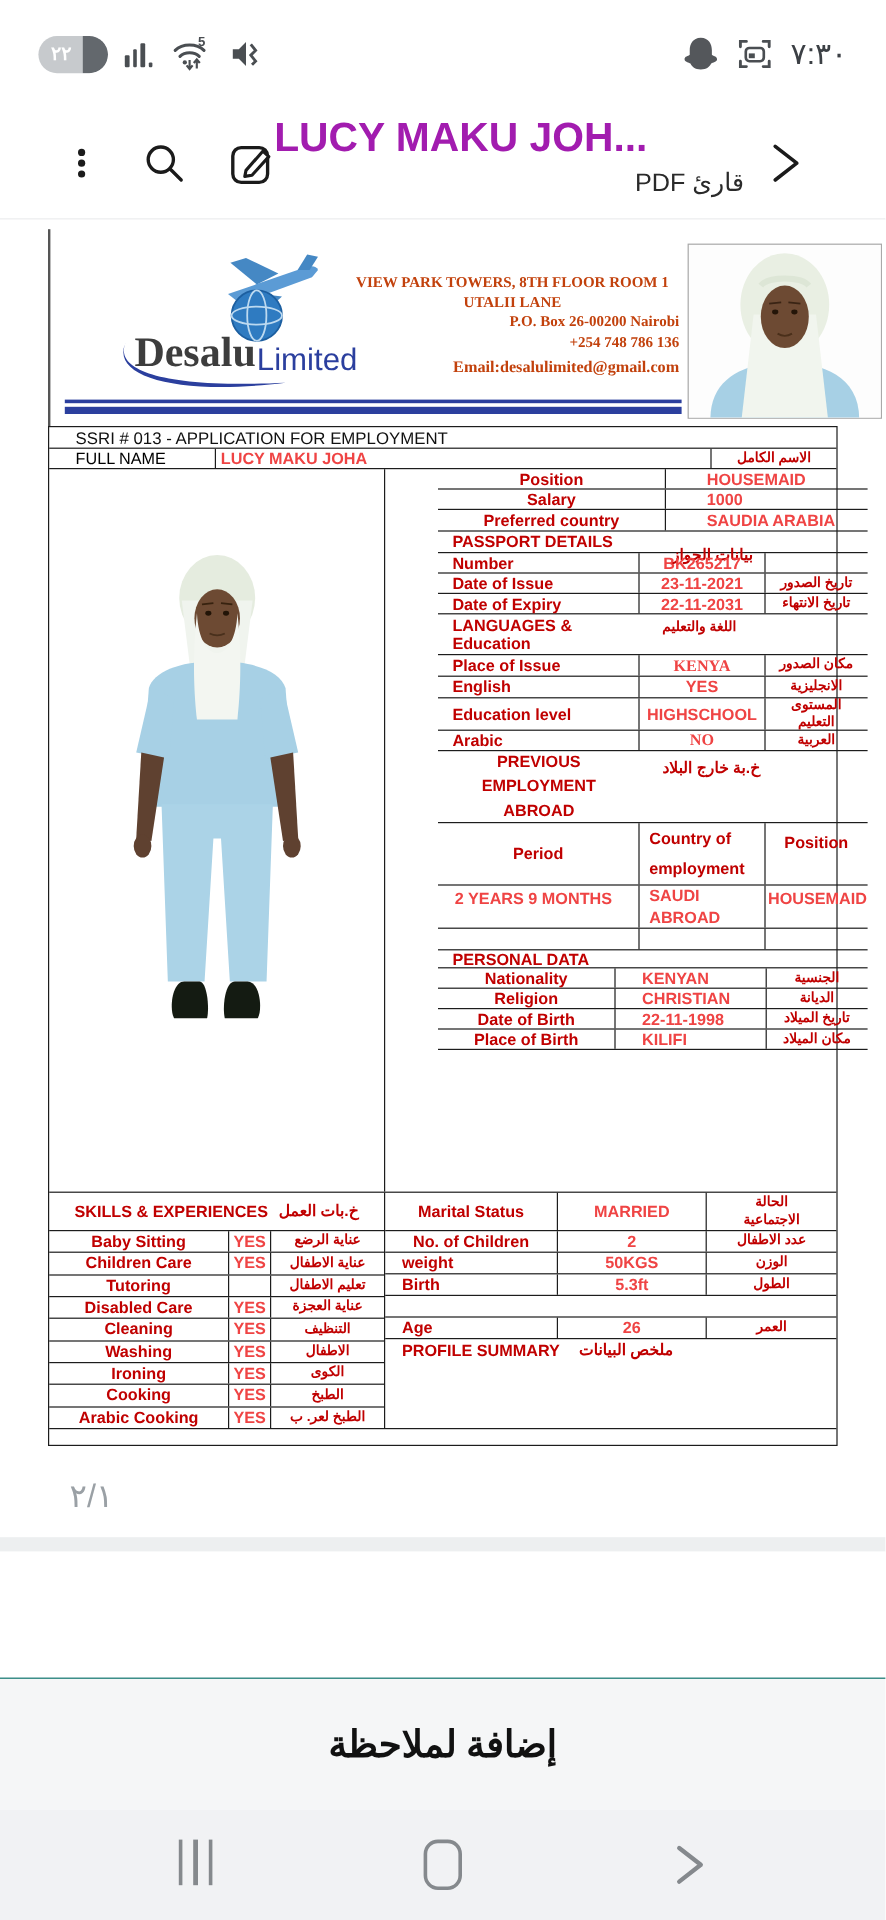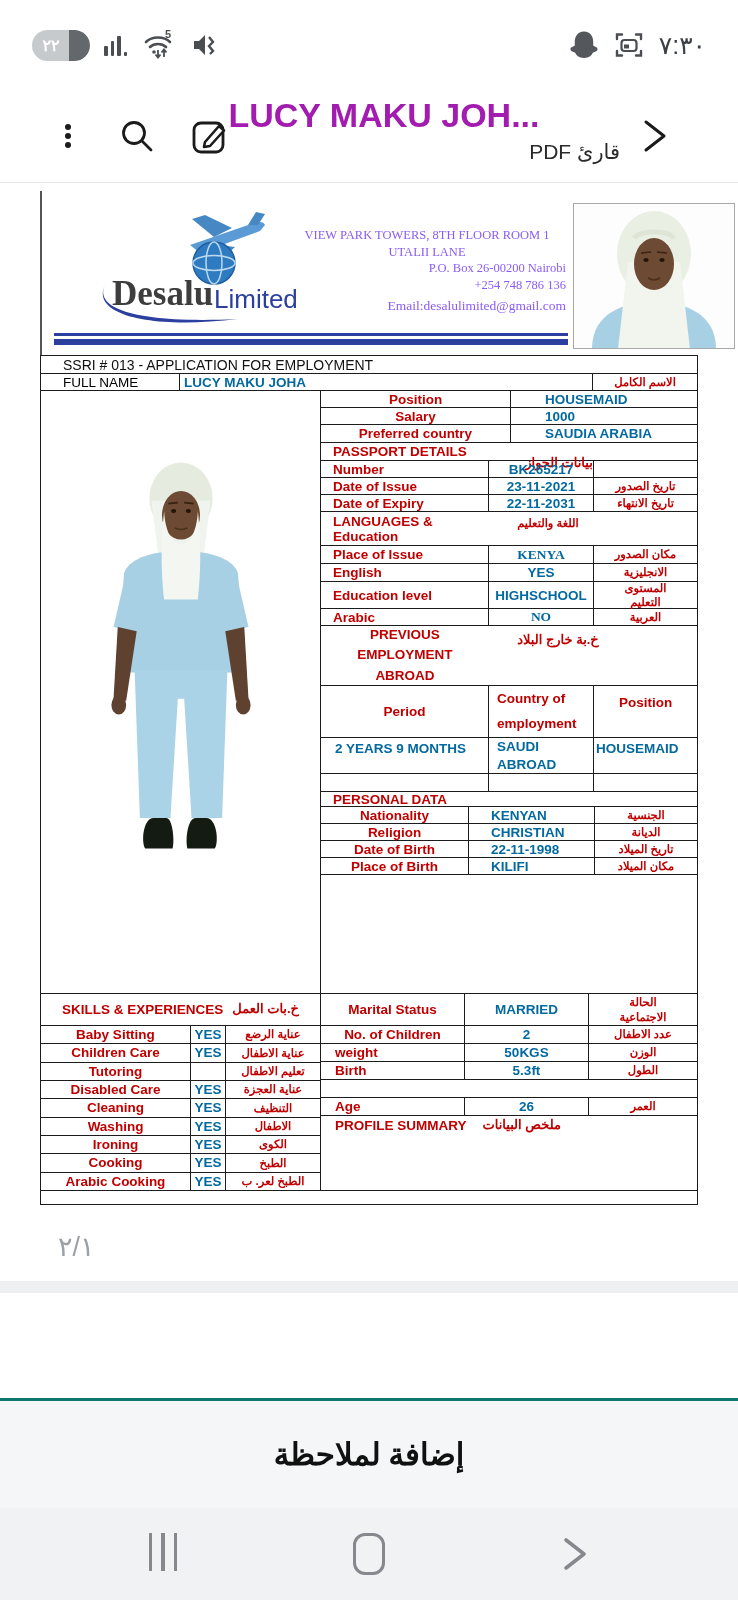--- a/index.html
+++ b/index.html
@@ -32,48 +32,48 @@
   .tb-search { left:113px; } .tb-edit { left:186px; } .tb-next { left:630px; }
   .tb-title { position:absolute; left:120px; right:90px; top:6px; text-align:center;
               font-size:34px; font-weight:bold; color:#a21caf; white-space:nowrap; }
   .tb-sub { position:absolute; right:118px; top:50px; font-size:21px; color:#2a2a2a; direction:rtl; }
 
   
   .doc { position:absolute; left:0; top:183px; width:738px; height:1098px; background:#fff; }
 
   .logo { position:absolute; left:86px; top:28px; }
   .address { position:absolute; left:288px; top:44px; width:278px; text-align:right;
-             font-family:"Liberation Serif", serif; font-weight:normal; color:#8b5cf6;
+             font-family:"Liberation Serif", serif; font-weight:bold; color:#c2410c;
              font-size:12.5px; line-height:1.32; }
   .address .em { font-size:13.5px; margin-top:4px; }
   .address .ctr { text-align:center; }
   .rules { position:absolute; left:54px; top:150px; width:514px; }
   .rules .thin { height:2.5px; background:var(--navy); }
   .rules .thick { height:6px; background:var(--navy); margin-top:3px; }
   .headshot { position:absolute; left:573px; top:20px; width:162px; height:146px;
               border:1px solid #a9a9a9; background:#fdfdfd; overflow:hidden; }
   .lh-leftline { position:absolute; left:40px; top:8px; width:1.5px; height:164px; background:#555; }
 
   
   .form { position:absolute; left:40px; top:172px; width:658px; height:850px;
           border:1.5px solid var(--bd); font-size:13.5px; color:#000; }
   .row { display:flex; border-bottom:1.4px solid var(--bd); }
   .c { display:flex; align-items:center; }
   .br { border-right:1.4px solid var(--bd); }
   .lab { color:var(--red); font-weight:bold; }
-  .val { font-weight:bold; color:#0369a1; }
+  .val { font-weight:bold; color:#ef4444; }
   .ar { color:var(--red); font-weight:bold; font-size:11.5px; direction:rtl; text-align:center;
         justify-content:center; line-height:1.25; }
   .ctrc { justify-content:center; text-align:center; }
   .serif { font-family:"Liberation Serif", serif; }
 
   .f-title { height:18px; display:flex; align-items:center; padding-left:22px;
              border-bottom:1.4px solid var(--bd); font-size:14px; color:#111; }
   .f-fullname { height:17px; }
-  .f-body { display:flex; height:603px; border-bottom:1.4px solid var(--bd); }
+  .f-body { display:flex; height:603px; border-bottom:1.4px solid var(--bd);gap:44px; }
   .photo-cell { flex:0 0 280px; border-right:1.4px solid var(--bd); display:flex;
                 justify-content:center; align-items:flex-start; padding-top:24px; }
   .details { flex:1; display:flex; flex-direction:column; }
 
   .h15{height:15px}.h17{height:17px}.h18{height:18px}.h27{height:27px}.h34{height:34px}
   .h36{height:36px}.h52{height:52px}.h60{height:60px}
   .w-plab{flex:0 0 190px}.w-pv{flex:1}
   .w-lab{flex:0 0 168px}.w-val{flex:0 0 105px}.w-arr{flex:1}
   .w-klab{flex:0 0 148px}.w-kval{flex:0 0 126px}
   .padl{padding-left:12px}
@@ -94,21 +94,21 @@
   .profile-row { height:18px; display:flex; align-items:center; padding-left:14px; gap:16px; }
   .profile-row .ar { font-size:13px; }
   .f-strip { height:13px; }
 
   .page-ind { position:absolute; left:58px; top:1048px; font-size:27px; color:#9aa0a5; }
 
   
   .gap-band { position:absolute; left:0; top:1281px; width:738px; height:12px; background:#edeff0; }
   .white-band { position:absolute; left:0; top:1293px; width:738px; height:105px; background:#fff; }
   .addnote { position:absolute; left:0; top:1398px; width:738px; height:110px; background:#f5f6f7;
-             border-top:3px solid #0f766e; display:flex; align-items:center; justify-content:center; }
+             border-top:1px solid #0f766e; display:flex; align-items:center; justify-content:center; }
   .addnote span { font-size:31px; font-weight:bold; color:#111;
                   font-family:"Liberation Serif", serif; }
   .navbar { position:absolute; left:0; top:1508px; width:738px; height:92px; background:#f1f2f4;
             display:flex; align-items:center; }
   .nav-btn { position:absolute; top:0; width:90px; height:92px; display:flex; align-items:center;
              justify-content:center; }
   .nb-recents { left:118px; } .nb-home { left:324px; } .nb-back { left:530px; }
   .nb-recents i { display:inline-block; width:3.5px; height:38px; background:#85898d; margin:0 4.5px; }
   .nb-home b { display:block; width:32px; height:42px; border:3.5px solid #85898d; border-radius:12px; }
 </style>

